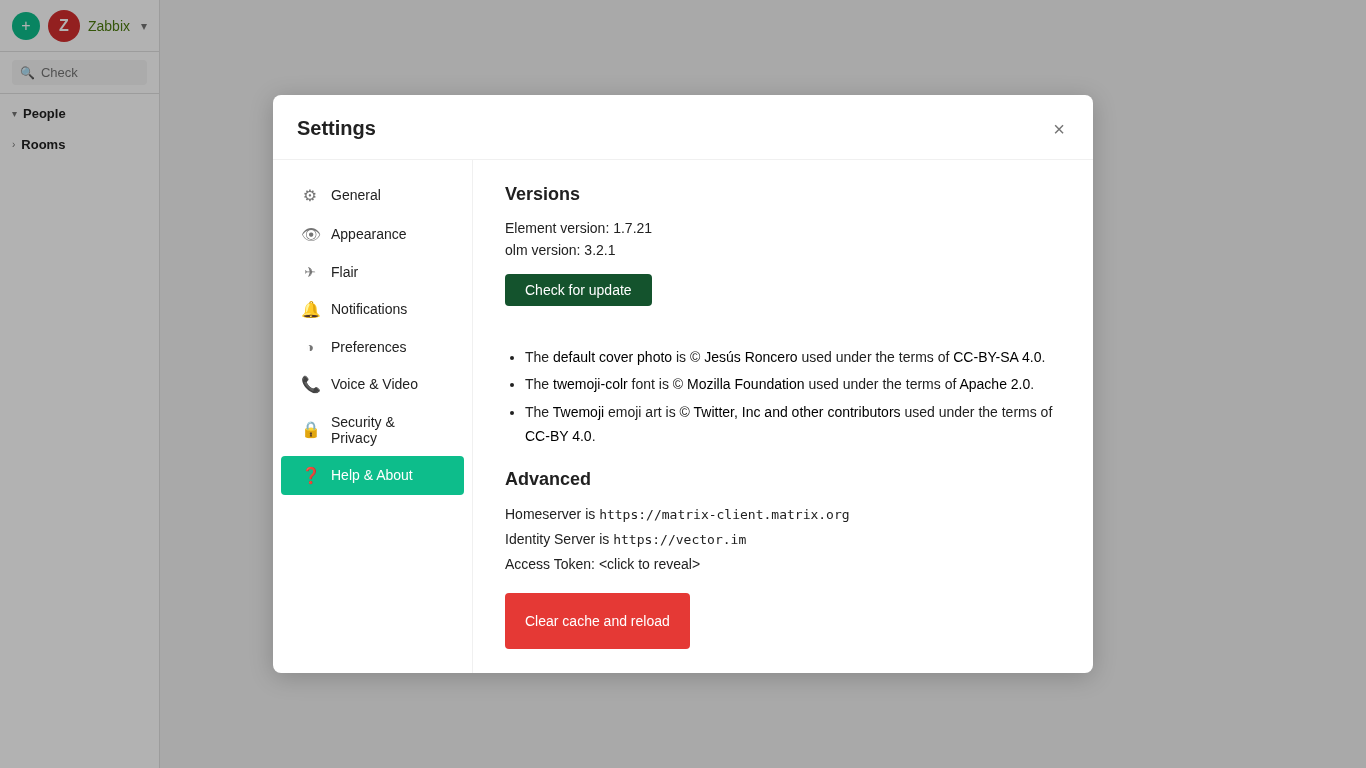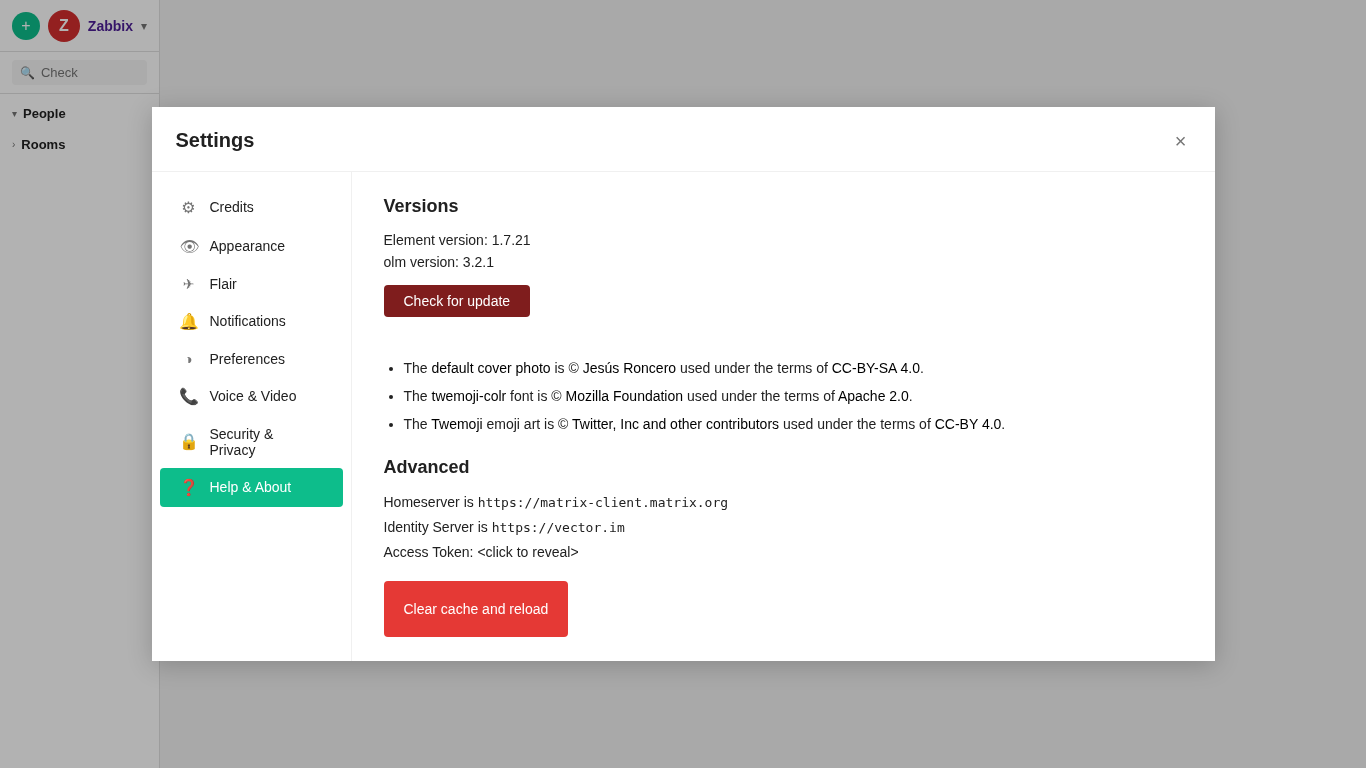--- a/index.html
+++ b/index.html
@@ -46,22 +46,22 @@
       align-items: center;
       justify-content: center;
       color: white;
       font-weight: bold;
       font-size: 16px;
       flex-shrink: 0;
     }
 
     .sidebar-title {
       font-size: 14px;
-      font-weight: 700;
-      color: #4c1d95;
+      font-weight: 400;
+      color: #4d7c0f;
       flex: 1;
     }
 
     .sidebar-chevron {
       color: #757575;
       font-size: 12px;
     }
 
     .sidebar-search {
       padding: 8px 12px;
@@ -140,22 +140,22 @@
       background: rgba(0,0,0,0.3);
       display: flex;
       align-items: center;
       justify-content: center;
       z-index: 100;
     }
 
     
     .modal {
       background: #fff;
-      border-radius: 0;
-      width: 1063px;
+      border-radius: 8px;
+      width: 820px;
       max-height: 680px;
       display: flex;
       flex-direction: column;
       box-shadow: 0 4px 24px rgba(0,0,0,0.2);
       overflow: hidden;
     }
 
     .modal-header {
       display: flex;
       align-items: center;
@@ -244,21 +244,21 @@
     }
 
     .version-info {
       font-size: 14px;
       color: #212121;
       line-height: 1.6;
       margin-bottom: 12px;
     }
 
     .btn-check-update {
-      background: #7f1d1d;
+      background: #14532d;
       color: #fff;
       border: none;
       border-radius: 4px;
       padding: 8px 20px;
       font-size: 14px;
       font-weight: 500;
       cursor: pointer;
       margin-bottom: 24px;
     }
 
@@ -384,21 +384,21 @@
     <div class="modal-header">
       <span class="modal-title">Settings</span>
       <button class="modal-close">×</button>
     </div>
 
     <div class="modal-body">
 
       <nav class="settings-nav">
         <div class="nav-item">
           <span class="nav-icon">⚙</span>
-          <span class="nav-label">Credits</span>
+          <span class="nav-label">General</span>
         </div>
         <div class="nav-item">
           <span class="nav-icon">👁</span>
           <span class="nav-label">Appearance</span>
         </div>
         <div class="nav-item">
           <span class="nav-icon" style="font-size:14px;">✈</span>
           <span class="nav-label">Flair</span>
         </div>
         <div class="nav-item">

